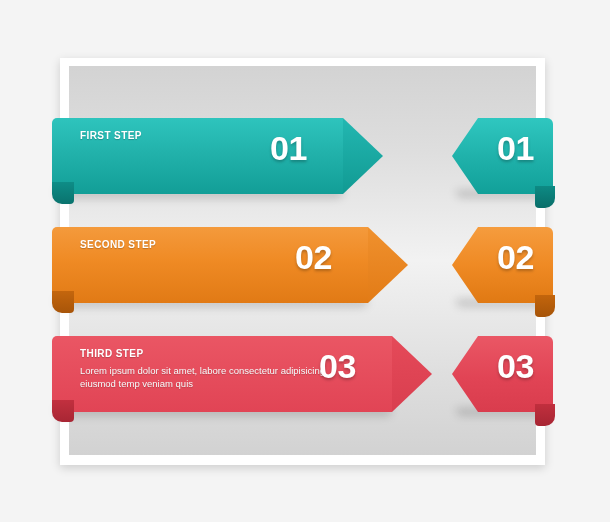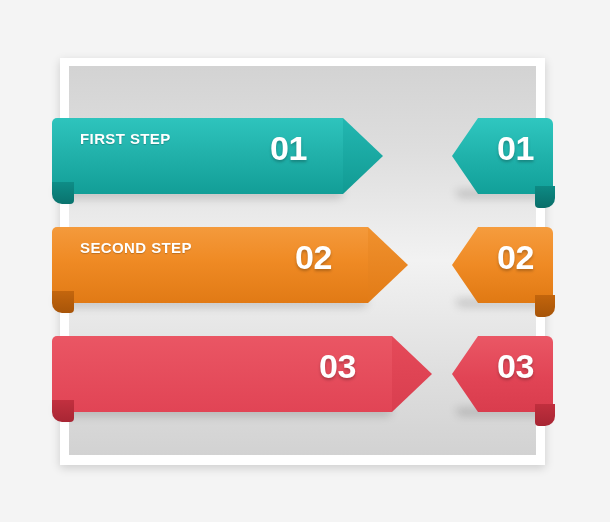--- a/index.html
+++ b/index.html
@@ -120,21 +120,21 @@
 
   .banner-text {
     position: absolute;
     left: 28px;
     top: 12px;
     width: 215px;
   }
   .step-title {
     margin: 0;
     color: #ffffff;
-    font-size: 15px;
+    font-size: 10px;
     font-weight: bold;
     letter-spacing: 0.4px;
     text-shadow: 0 1px 1px rgba(0,0,0,0.22);
   }
   .step-desc {
     margin: 5px 0 0 0;
     color: #f4fbfb;
     font-size: 9.5px;
     line-height: 13px;
     text-shadow: 0 1px 1px rgba(0,0,0,0.18);
@@ -262,20 +262,24 @@
       <div class="badge-number">02</div>
       <div class="badge-fold"></div>
     </div>
   </div>
 
   <div class="row row-3">
     <div class="banner-shadow" style="width:336px"></div>
     <div class="banner banner-3" style="width:340px">
       <div class="banner-body"></div>
       <div class="banner-tip" style="left:340px"></div>
+      <div class="banner-text" style="width:245px">
+        <p class="step-title">THIRD STEP</p>
+        <p class="step-desc">Lorem ipsum dolor sit amet, labore consectetur adipisicing  eiusmod temp veniam quis</p>
+      </div>
       <div class="banner-number" style="left:267px">03</div>
     </div>
     <div class="banner-3">
         <div class="banner-fold"></div>
       </div>
 
     <div class="badge-shadow"></div>
     <div class="badge badge-3">
       <div class="badge-body"></div>
       <div class="badge-number">03</div>

